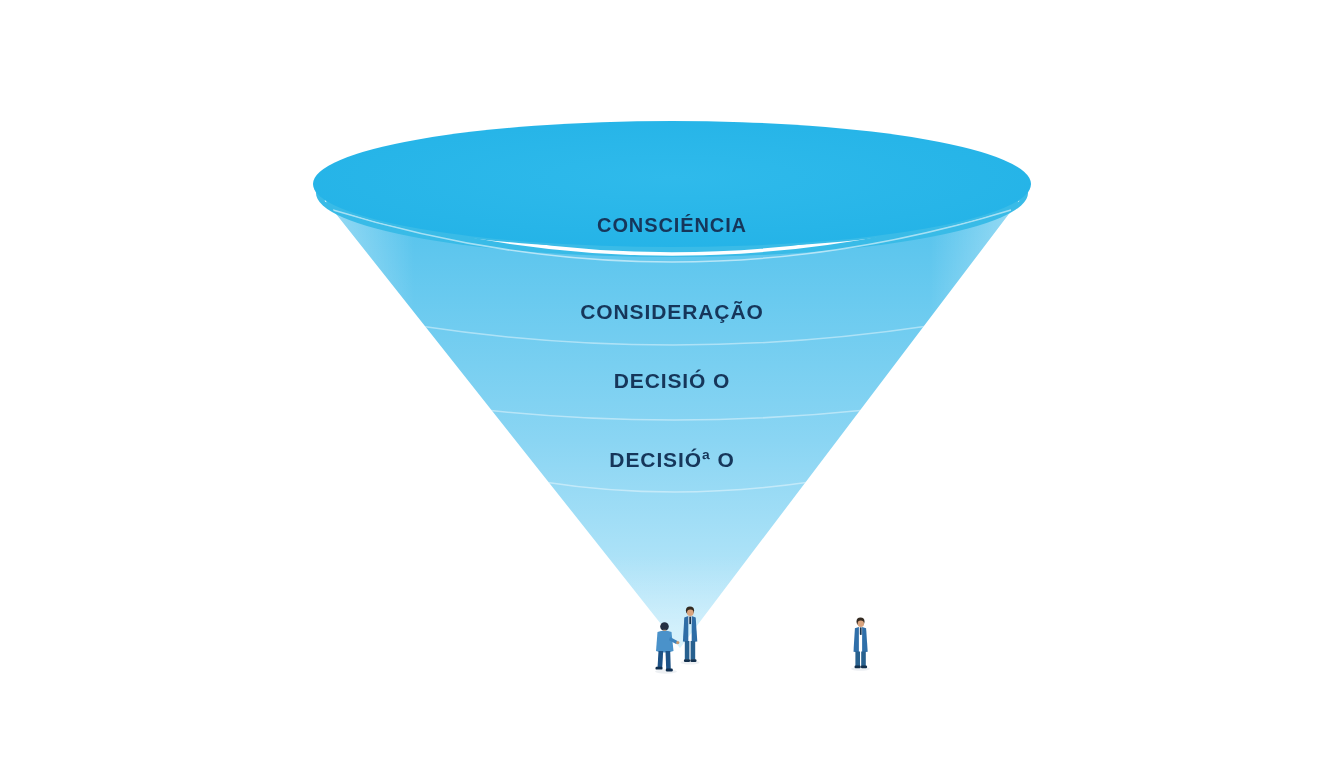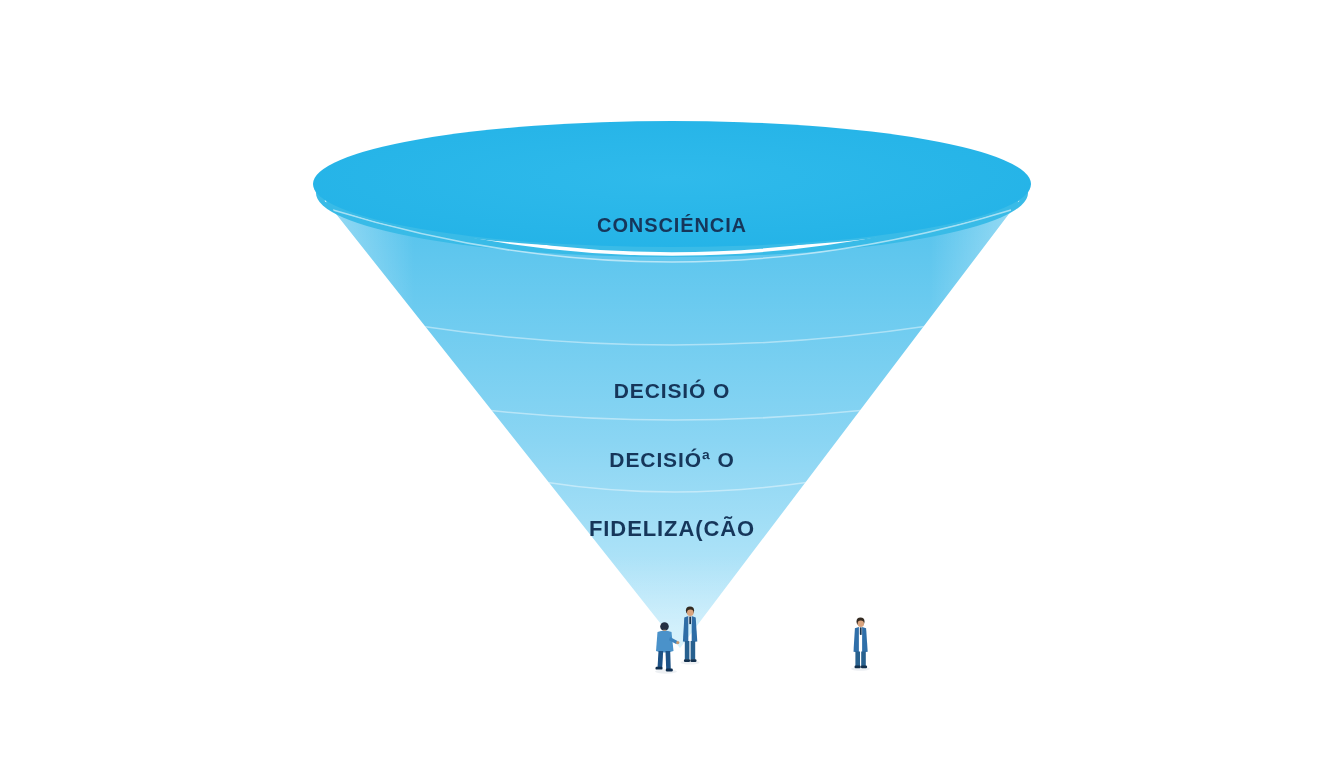--- a/index.html
+++ b/index.html
@@ -18,21 +18,21 @@
     transform: translateX(-50%);
     font-weight: 700;
     font-size: 21px;
     letter-spacing: 0.9px;
     color: #16365a;
     white-space: nowrap;
     user-select: none;
   }
   .lbl-0 { top: 214px; font-size: 20px; }
   .lbl-1 { top: 300px; }
-  .lbl-2 { top: 379px; }
+  .lbl-2 { top: 369px; }
   .lbl-3 { top: 448px; }
   .lbl-4 { top: 516px; font-size: 22px; }
 </style>
 </head>
 <body>
 
 <div class="canvas">
 
   <svg width="1344" height="768" viewBox="0 0 1344 768" aria-hidden="true">
     <defs>
@@ -117,17 +117,17 @@
       <path d="M854.9 628.3 L858.9 626.9 L858.9 652.4 L853.5 651.8 Z" fill="#2f6fa9"></path>
       <path d="M866.1 628.3 L862.1 626.9 L862.1 652.4 L867.7 651.8 Z" fill="#2f6fa9"></path>
       <rect x="855.4" y="651.5" width="4.6" height="14.5" fill="#28618f"></rect>
       <rect x="861.2" y="651.5" width="4.6" height="14.5" fill="#28618f"></rect>
       <rect x="854.5" y="665.6" width="6.2" height="2.6" rx="1.2" fill="#13304d"></rect>
       <rect x="860.9" y="665.6" width="6.2" height="2.6" rx="1.2" fill="#13304d"></rect>
     </g>
   </svg>
 
   <div class="stage-label lbl-0">CONSCIÉNCIA</div>
+  <div class="stage-label lbl-1">CONSIDERAÇÃO</div>
   <div class="stage-label lbl-2">DECISIÓ O</div>
   <div class="stage-label lbl-3">DECISIÓª O</div>
-  <div class="stage-label lbl-4">FIDELIZA(CÃO</div>
 
 </div>
 
 </body></html>

